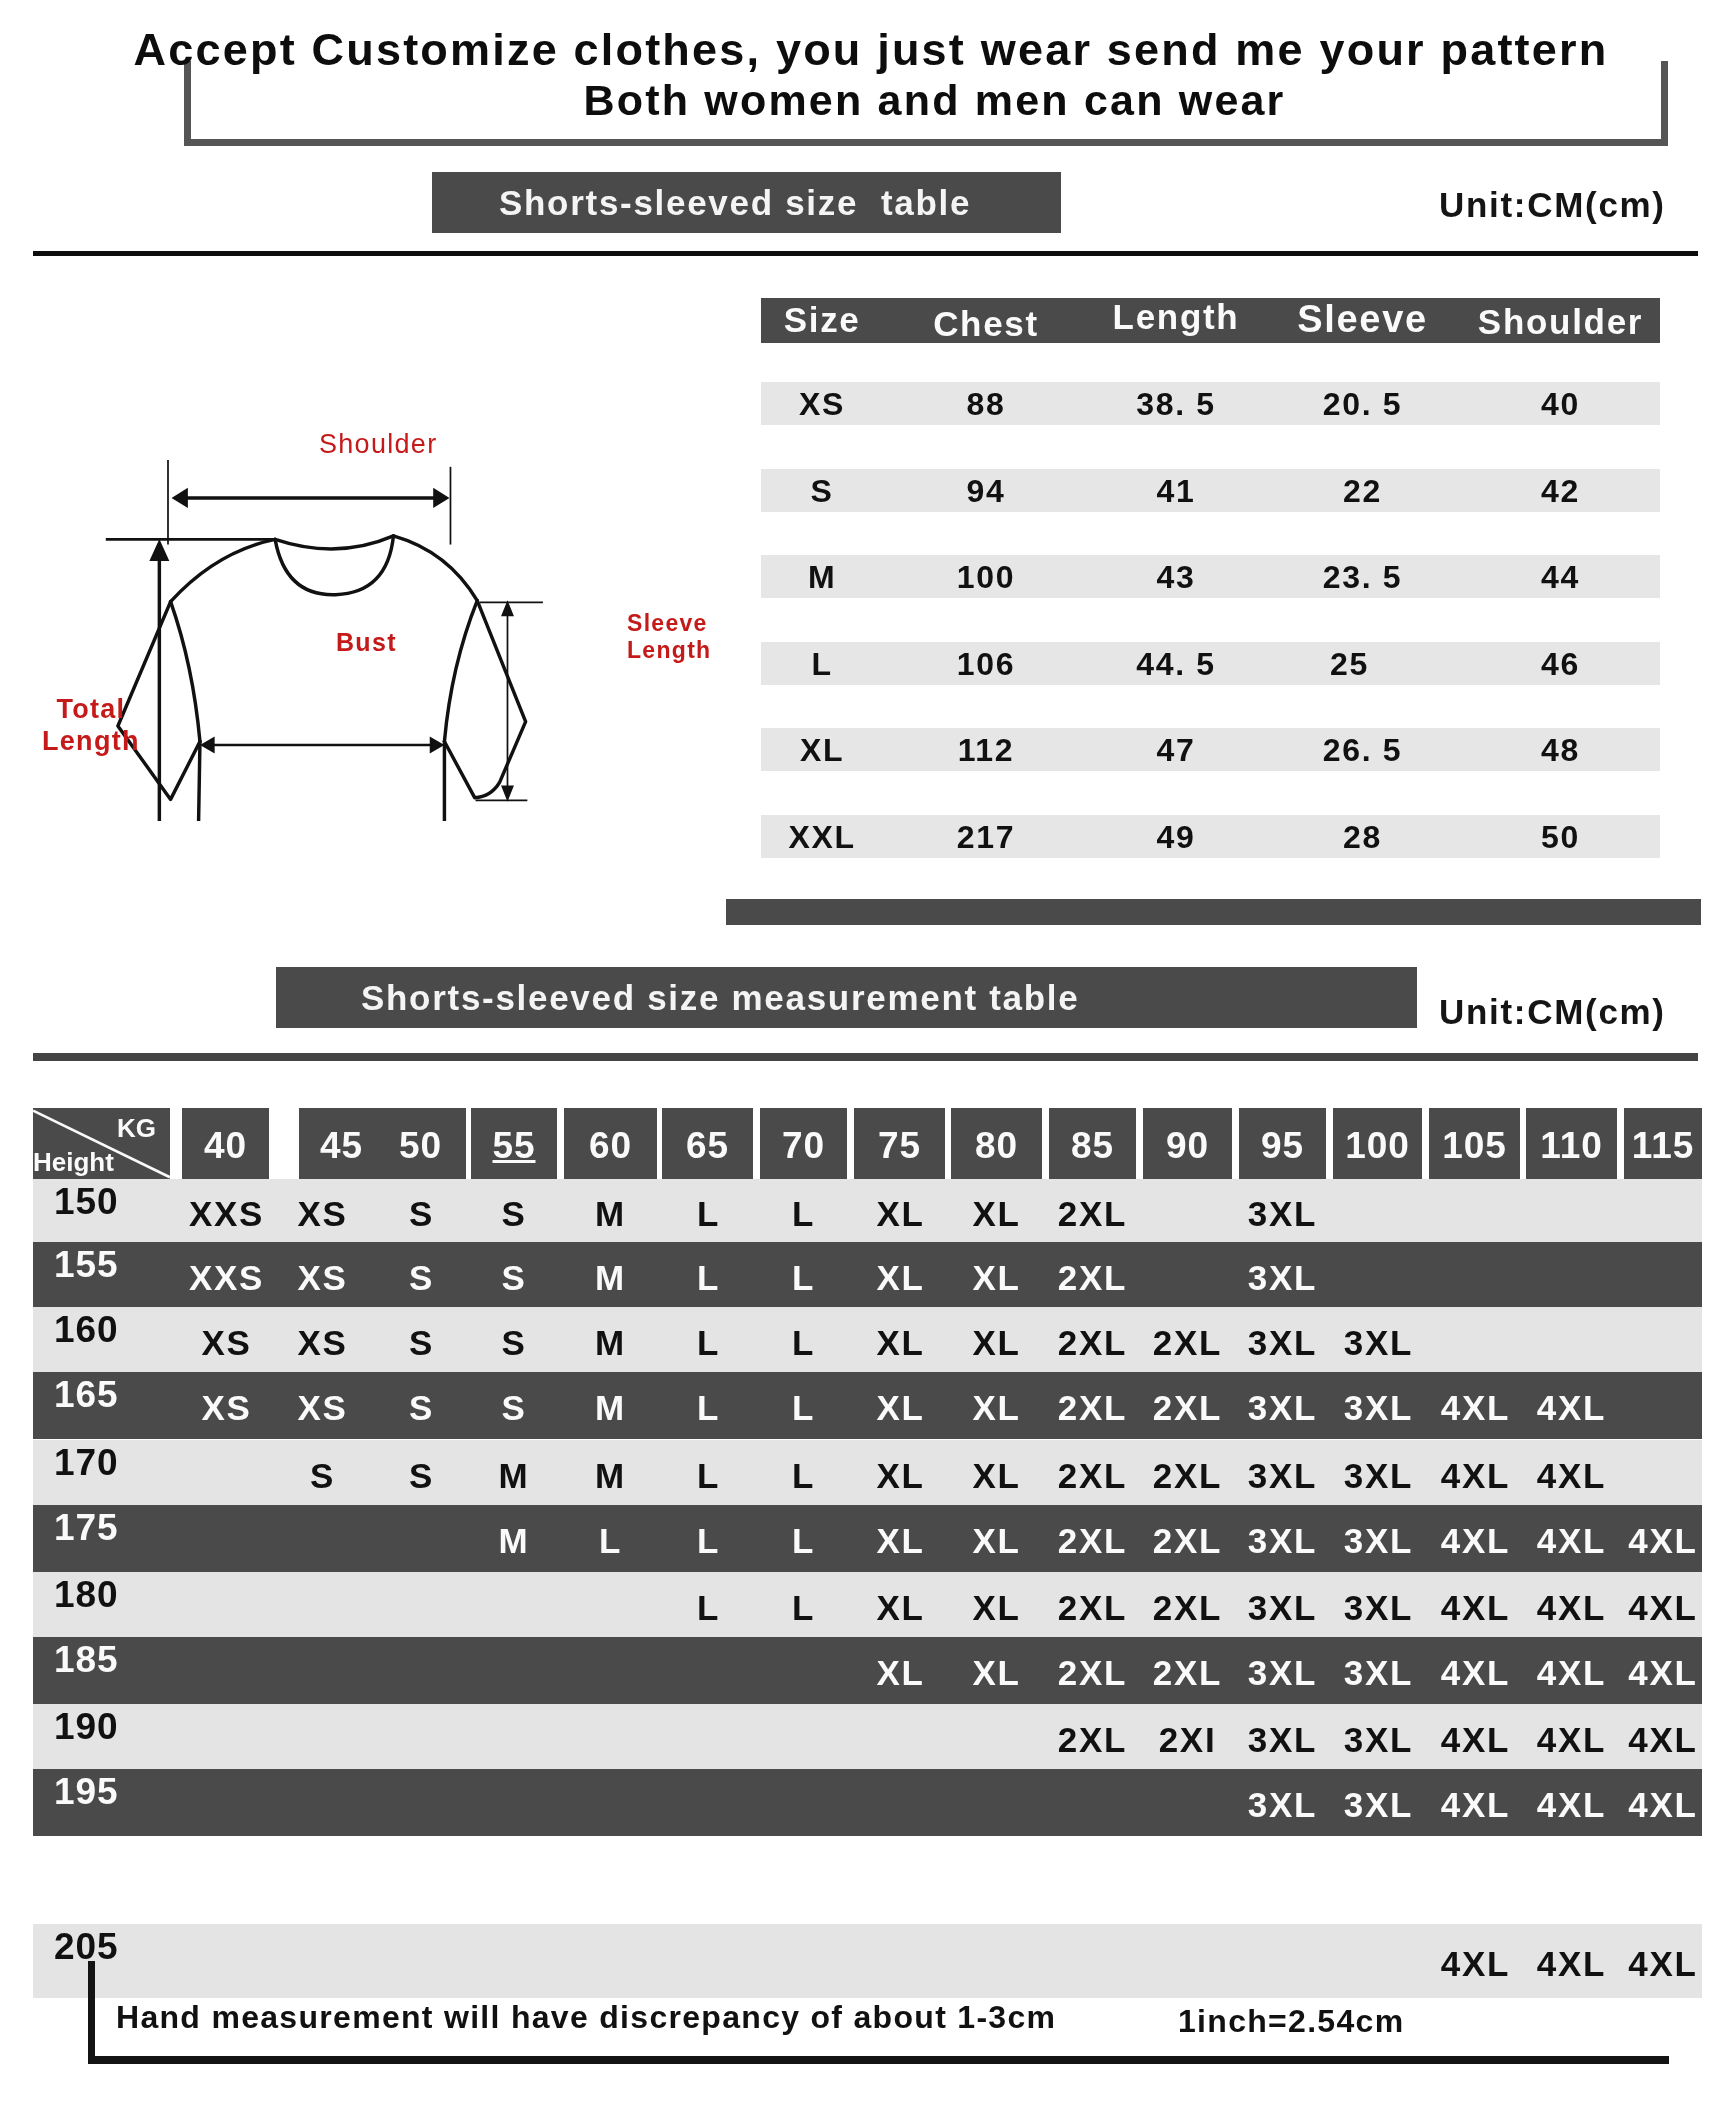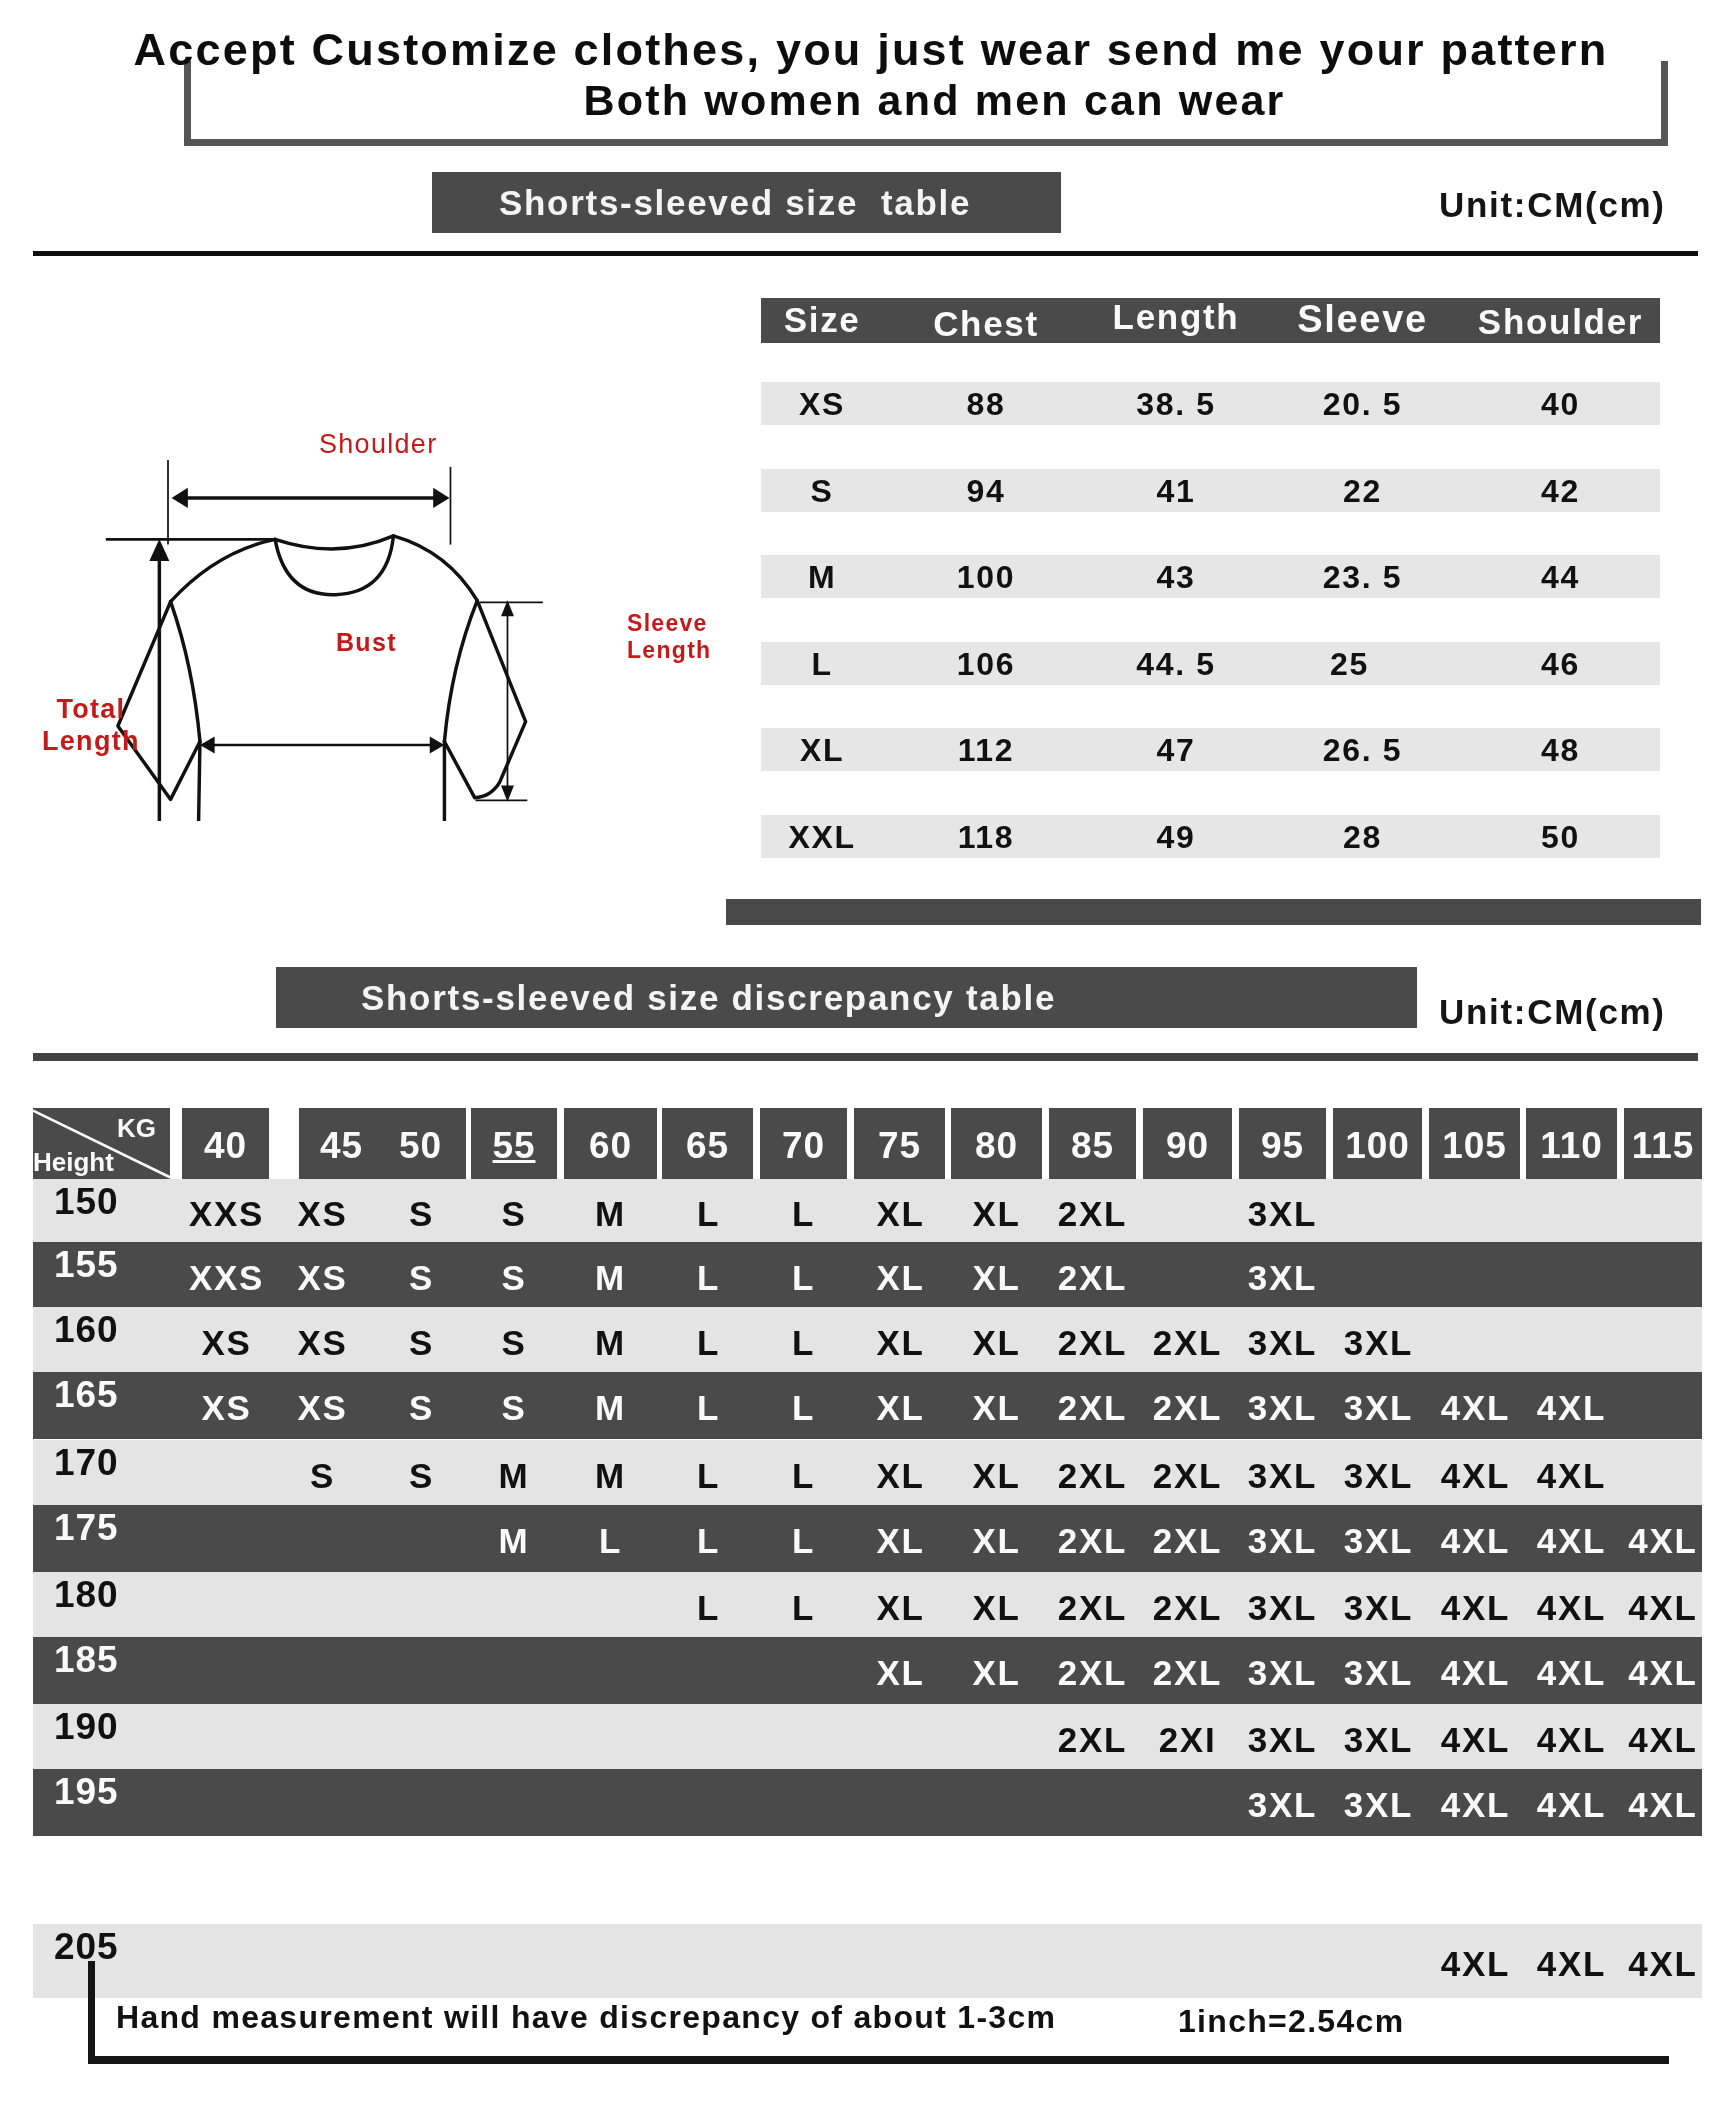--- a/index.html
+++ b/index.html
@@ -151,30 +151,30 @@
 </div>
 <div class="abs size-row" style="top:728px;">
   <span style="left:8.6px; width:105px;">XL</span>
   <span style="left:156px; width:138px;">112</span>
   <span style="left:320px; width:190px;">47</span>
   <span style="left:502px; width:199px;">26. 5</span>
   <span style="left:700px; width:199px;">48</span>
 </div>
 <div class="abs size-row" style="top:815px;">
   <span style="left:8.6px; width:105px;">XXL</span>
-  <span style="left:156px; width:138px;">118</span>
+  <span style="left:156px; width:138px;">217</span>
   <span style="left:320px; width:190px;">49</span>
   <span style="left:502px; width:199px;">28</span>
   <span style="left:700px; width:199px;">50</span>
 </div>
 
 <div class="abs rule-dark" style="left:726px; top:899px; width:975px; height:26px; background:#4a4a4a;"></div>
 
 <div class="abs title-box" style="left:276px; top:967px; width:1141px; height:61px; padding-left:85px;">
-  <span>Shorts-sleeved size discrepancy table</span>
+  <span>Shorts-sleeved size measurement table</span>
 </div>
 <div class="abs unit-label" style="left:1439px; top:992px;">Unit:CM(cm)</div>
 <div class="abs rule-dark" style="left:33px; top:1053px; width:1665px; height:7.8px;"></div>
 
 <div class="abs rec-corner">
   <svg width="137" height="71" style="position:absolute; left:0; top:0;" viewBox="0 0 158 82">
     <line x1="0" y1="3" x2="158" y2="80" stroke="#fafafa" stroke-width="3"></line>
   </svg>
   <span style="position:absolute; right:14px; top:5.2px; color:#fafafa; font-weight:bold; font-size:26px;">KG</span>
   <span style="position:absolute; left:0; top:39px; color:#fafafa; font-weight:bold; font-size:26px;">Height</span>

